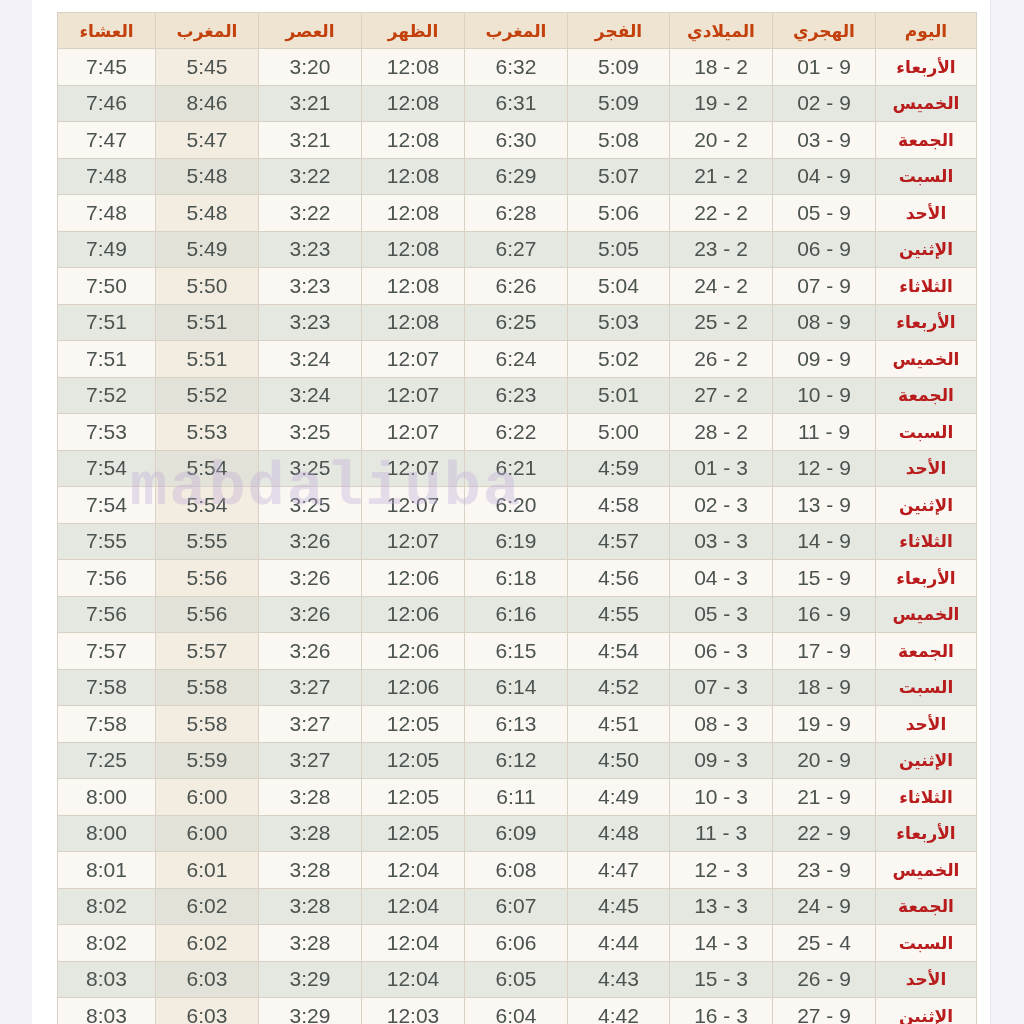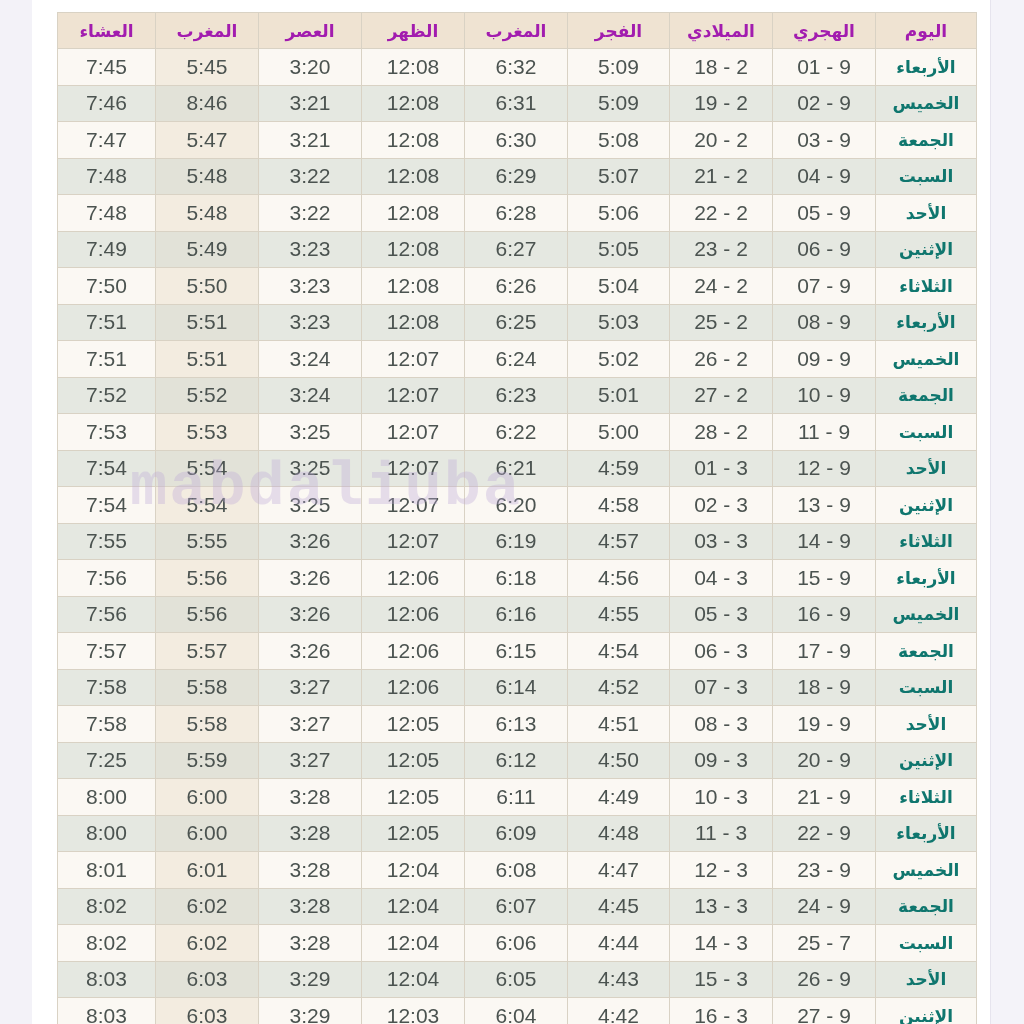--- a/index.html
+++ b/index.html
@@ -22,28 +22,28 @@
       border-collapse: collapse; table-layout: fixed;
       direction: rtl;
     }
     table.prayer th, table.prayer td {
       border: 1px solid #d9d2c4;
       text-align: center; padding: 0;
       font-size: 21px; color: #4b5350;
     }
     table.prayer th {
       height: 35px; background: #efe3d2;
-      color: #a21caf; font-weight: bold; font-size: 17px;
+      color: #c2410c; font-weight: bold; font-size: 17px;
       font-family: "DejaVu Sans", sans-serif;
     }
     table.prayer td { height: 35.5px; }
     table.prayer tr.odd td { background: #fbf8f3; }
     table.prayer tr.even td { background: #e5e8e1; }
     table.prayer td.day {
-      color: #0f766e; font-weight: bold; font-size: 17px;
+      color: #b91c1c; font-weight: bold; font-size: 17px;
       font-family: "DejaVu Sans", sans-serif;
     }
     table.prayer td.mg { background-color: #f3ece0 !important; margin-left: 40px; }
     table.prayer tr.even td.mg { background-color: #e2e2d8 !important; }
     .watermark {
       position: absolute; left: 130px; top: 452px;
       font-size: 62px; font-weight: bold; letter-spacing: 2px;
       color: rgba(190, 170, 215, 0.35);
       pointer-events: none; white-space: nowrap;
       font-family: Liberation Mono, monospace;
@@ -329,21 +329,21 @@
         <td>3 - 13</td>
         <td>4:45</td>
         <td>6:07</td>
         <td>12:04</td>
         <td>3:28</td>
         <td class="mg">6:02</td>
         <td>8:02</td>
       </tr>
       <tr class="odd">
         <td class="day">السبت</td>
-        <td>7 - 25</td>
+        <td>4 - 25</td>
         <td>3 - 14</td>
         <td>4:44</td>
         <td>6:06</td>
         <td>12:04</td>
         <td>3:28</td>
         <td class="mg">6:02</td>
         <td>8:02</td>
       </tr>
       <tr class="even">
         <td class="day">الأحد</td>

